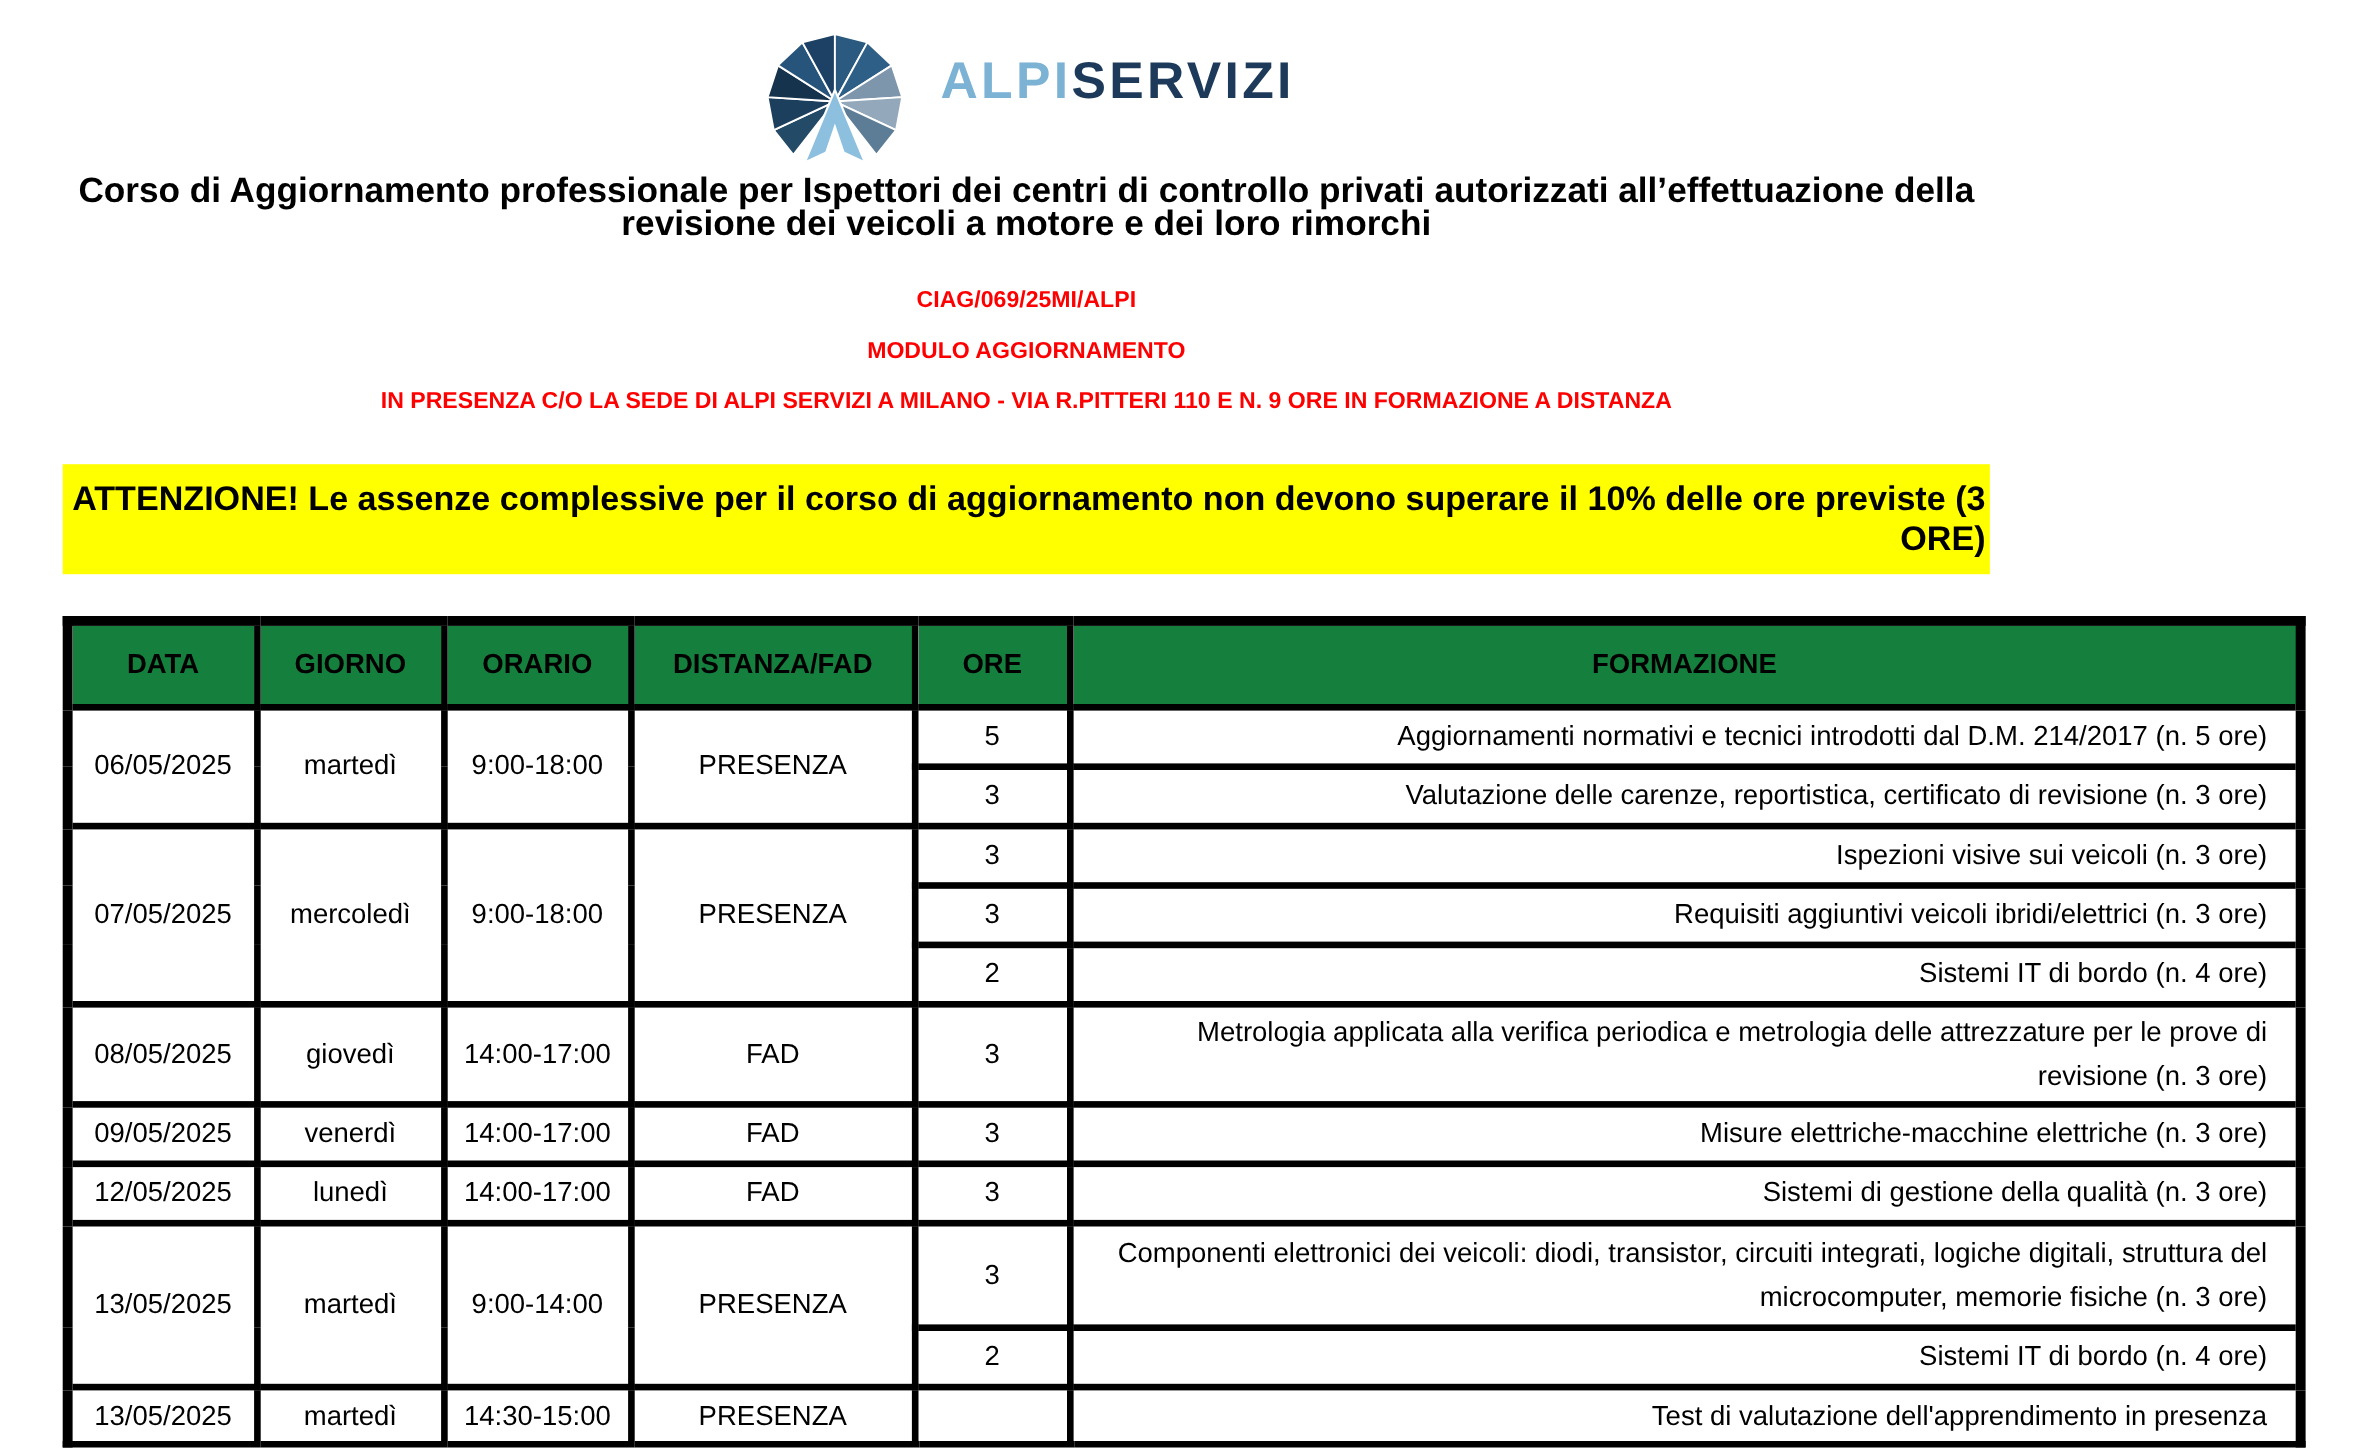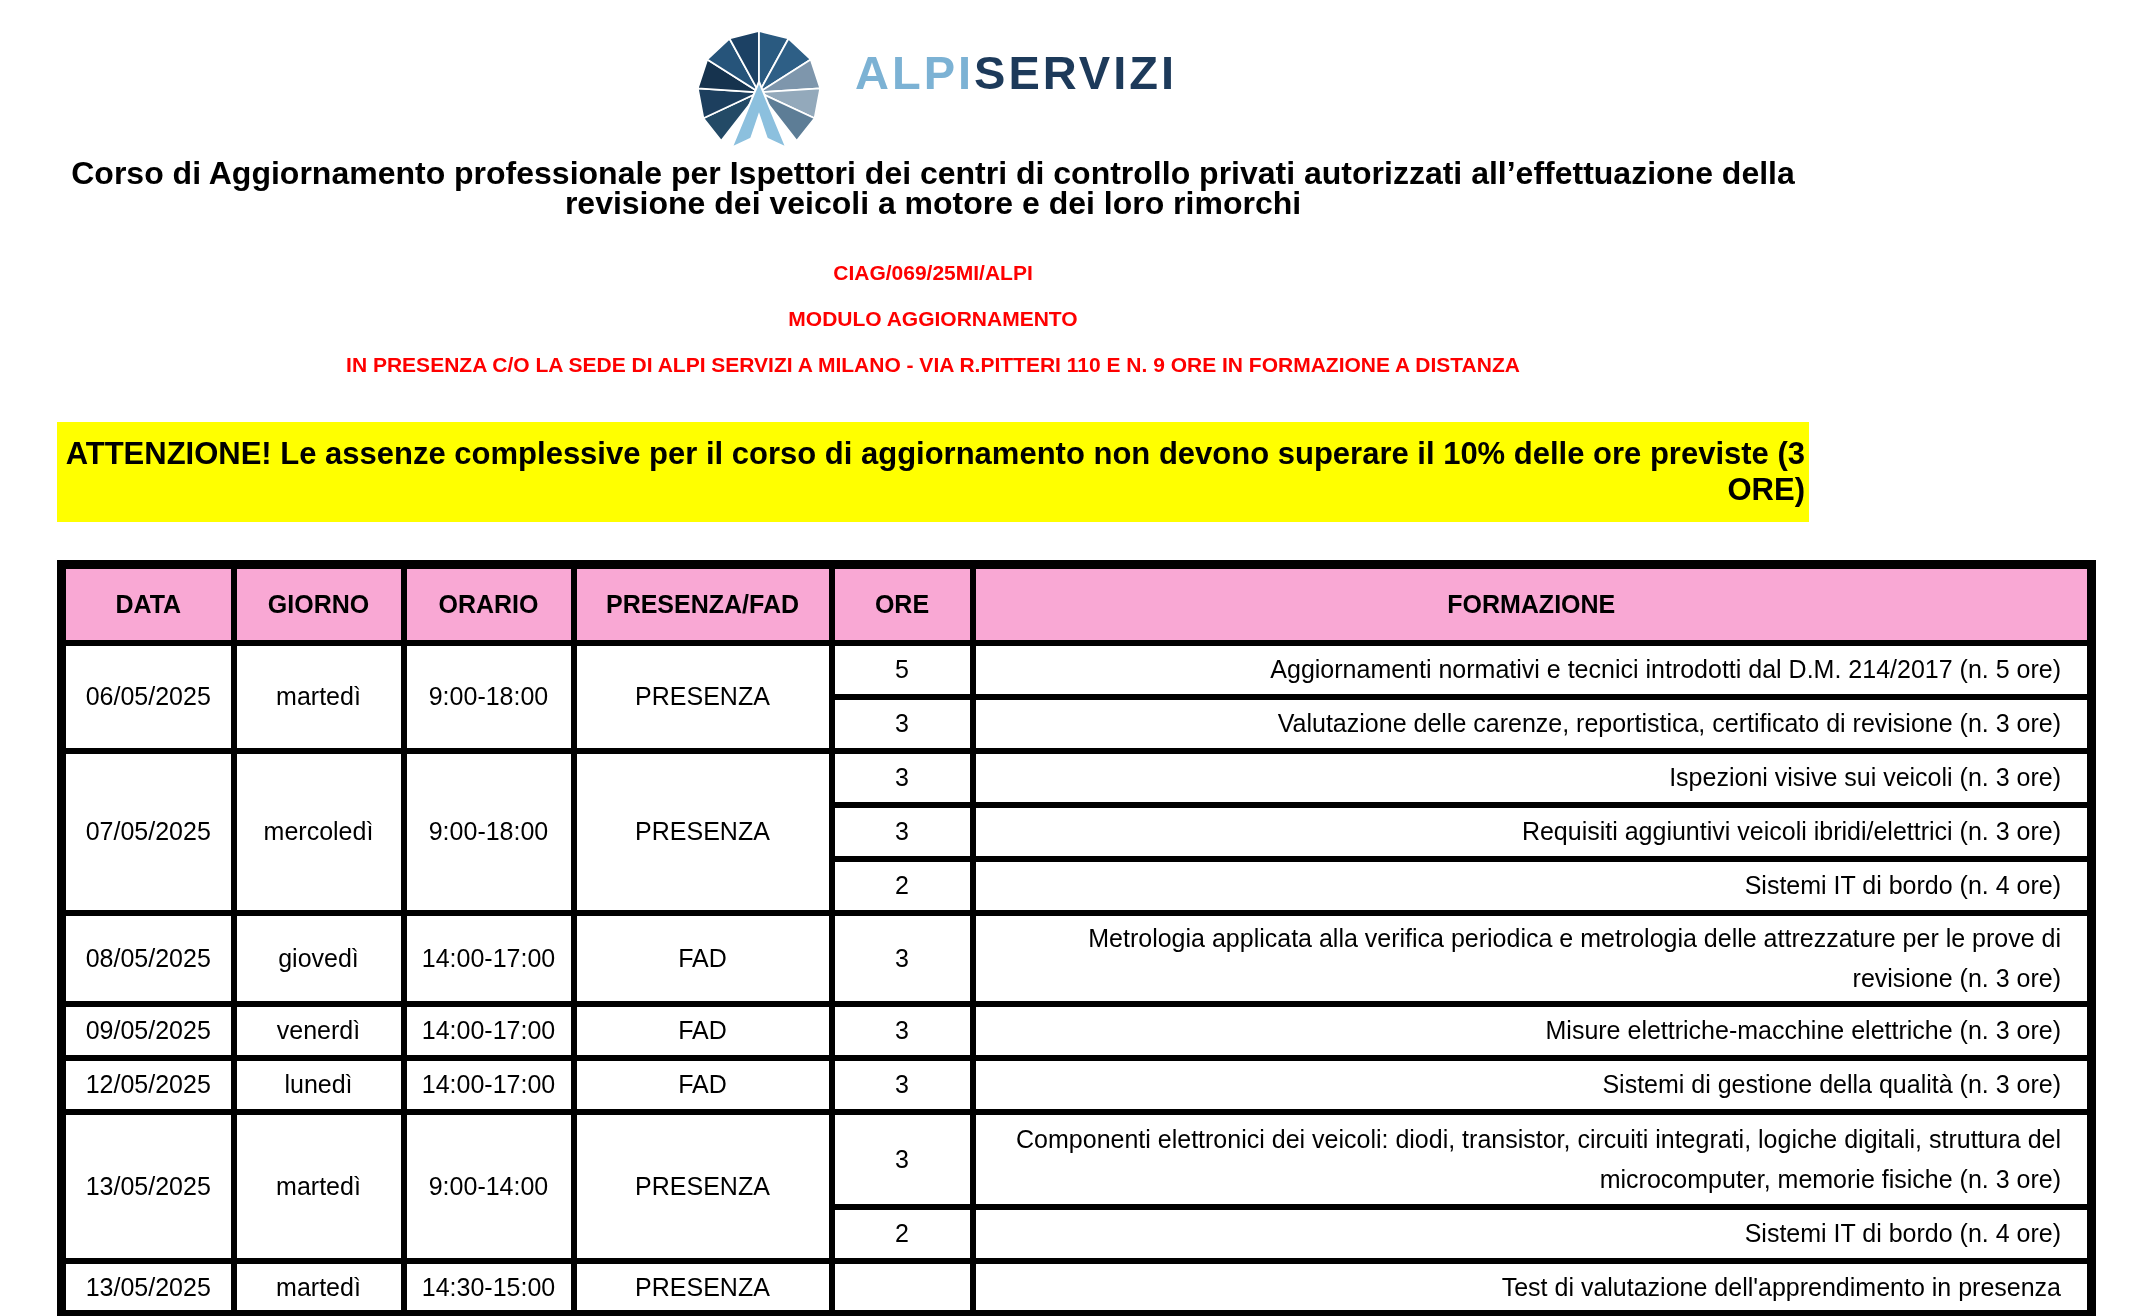--- a/index.html
+++ b/index.html
@@ -55,21 +55,21 @@
   .schedule th, .schedule td {
     border: 6px solid #000;
     font-size: 25px;
     text-align: center;
     vertical-align: middle;
     padding: 2px 8px;
     line-height: 1.62;
     overflow: hidden;
   }
   .schedule th {
-    background: #f9a8d4;
+    background: #15803d;
     font-weight: bold;
     height: 78px;
     border-top-width: 9px;
   }
   .schedule .outer-left  { border-left-width: 9px; }
   .schedule .outer-right { border-right-width: 9px; }
   .schedule .outer-bottom{ border-bottom-width: 9px; }
   .schedule td.arg { text-align: right; padding-left: 22px; padding-right: 26px; }
   .schedule tr.h54 { height: 54px; }
   .schedule tr.h86 { height: 86px; }
@@ -128,21 +128,21 @@
         <col style="width:170px">
       <col style="width:258px">
         <col style="width:141px">
         <col style="width:1119px">
     </colgroup>
     <thead>
       <tr>
         <th class="outer-left">DATA</th>
         <th>GIORNO</th>
         <th>ORARIO</th>
-        <th>PRESENZA/FAD</th>
+        <th>DISTANZA/FAD</th>
         <th>ORE</th>
         <th class="outer-right">FORMAZIONE</th>
       </tr>
     </thead>
     <tbody>
 
       <tr class="h54">
         <td class="outer-left" rowspan="2">06/05/2025</td>
         <td rowspan="2">martedì</td>
         <td rowspan="2">9:00-18:00</td>

